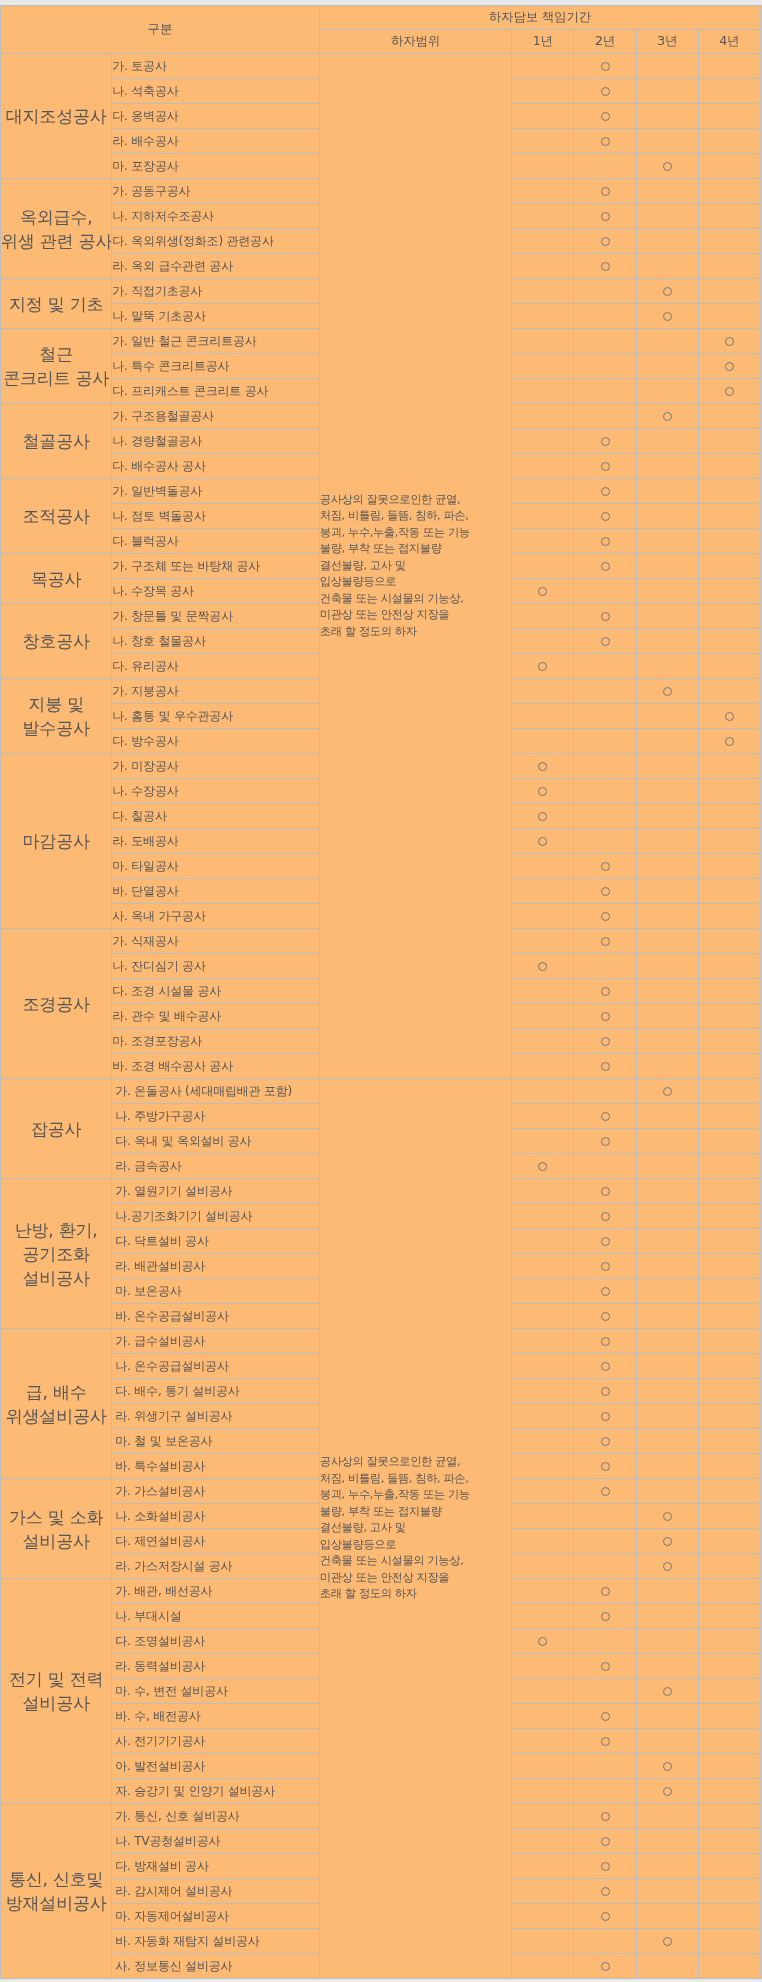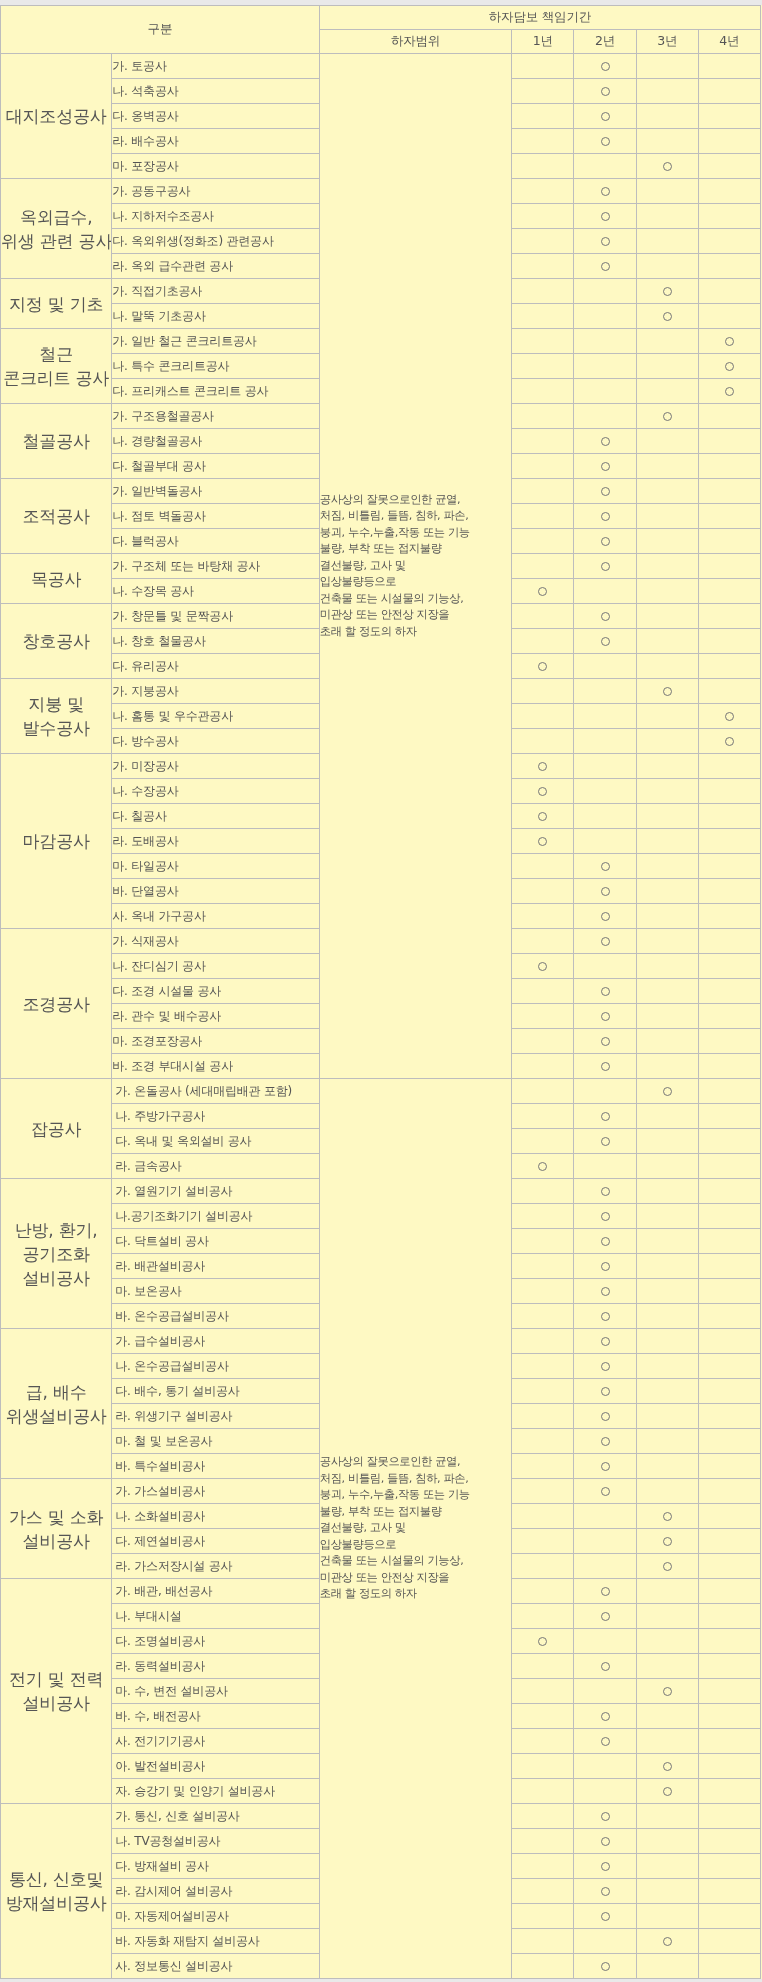--- a/index.html
+++ b/index.html
@@ -8,21 +8,21 @@
     height: 1982px;
     background: #e9e9e9;
     font-family: "DejaVu Sans", "Liberation Sans", sans-serif;
     color: #555;
     overflow: hidden;
   }
   .wrap {
     position: absolute;
     left: 0; top: 5px;
     width: 762px;
-    background: #fef9c3;
+    background: #fdba74;
   }
   table.warranty {
     border-collapse: collapse;
     table-layout: fixed;
     width: 761px;
     margin-left: 0;
     font-size: 11.5px;
     letter-spacing: -0.2px;
   }
   table.warranty td, table.warranty th {
@@ -217,21 +217,21 @@
           <td class="yr"></td>
         </tr>
         <tr class="row">
           <td class="sub">나. 경량철골공사</td>
           <td class="yr"></td>
           <td class="yr"><span class="mark" title="○"></span></td>
           <td class="yr"></td>
           <td class="yr"></td>
         </tr>
         <tr class="row">
-          <td class="sub">다. 철골부대 공사</td>
+          <td class="sub">다. 배수공사 공사</td>
           <td class="yr"></td>
           <td class="yr"><span class="mark" title="○"></span></td>
           <td class="yr"></td>
           <td class="yr"></td>
         </tr>
         <tr class="row">
           <td class="cat" rowspan="3">조적공사</td>
           <td class="sub">가. 일반벽돌공사</td>
           <td class="yr"></td>
           <td class="yr"><span class="mark" title="○"></span></td>
@@ -391,21 +391,21 @@
           <td class="yr"></td>
         </tr>
         <tr class="row">
           <td class="sub">마. 조경포장공사</td>
           <td class="yr"></td>
           <td class="yr"><span class="mark" title="○"></span></td>
           <td class="yr"></td>
           <td class="yr"></td>
         </tr>
         <tr class="row">
-          <td class="sub">바. 조경 부대시설 공사</td>
+          <td class="sub">바. 조경 배수공사 공사</td>
           <td class="yr"></td>
           <td class="yr"><span class="mark" title="○"></span></td>
           <td class="yr"></td>
           <td class="yr"></td>
         </tr>
         <tr class="row">
           <td class="cat" rowspan="4">잡공사</td>
           <td class="sub tight">가. 온돌공사 (세대매립배관 포함)</td>
           <td class="desc" rowspan="36">
             <div>공사상의 잘못으로인한 균열,</div>

